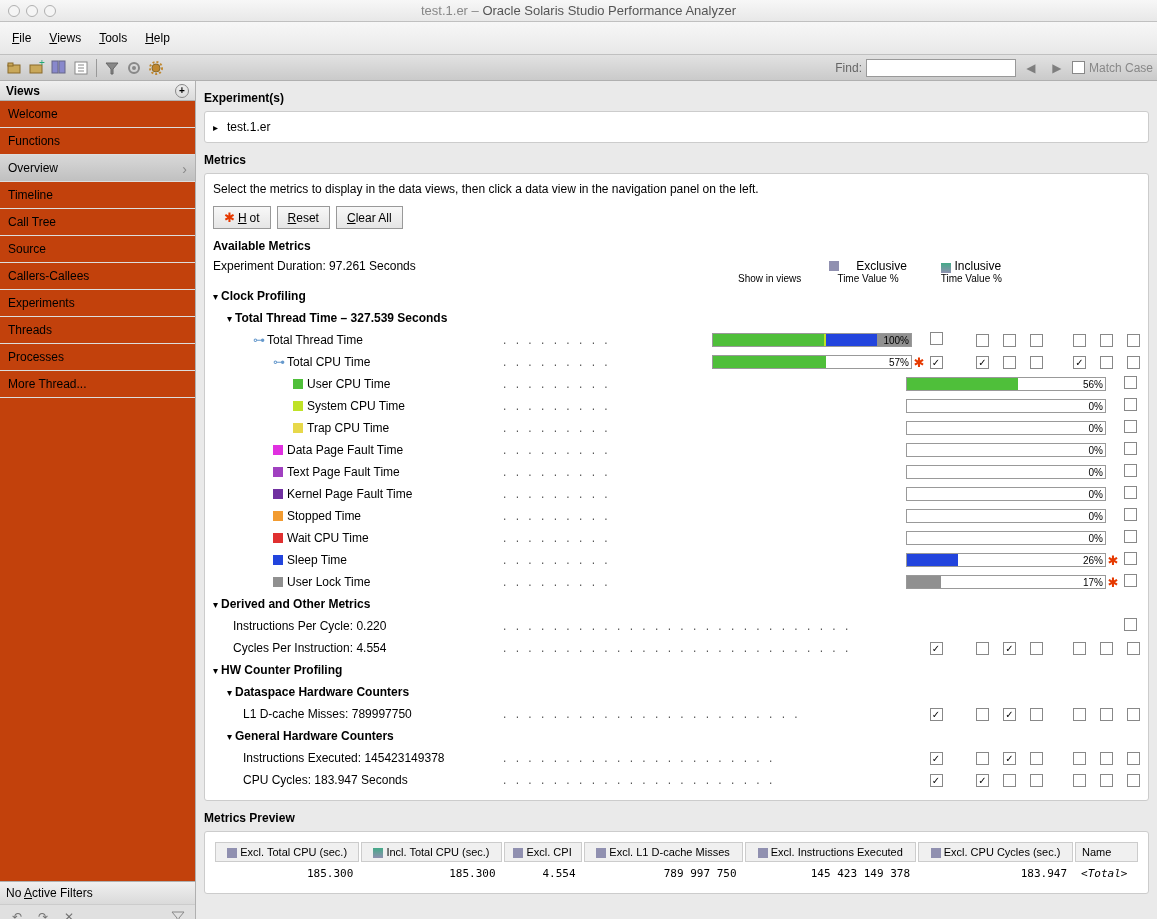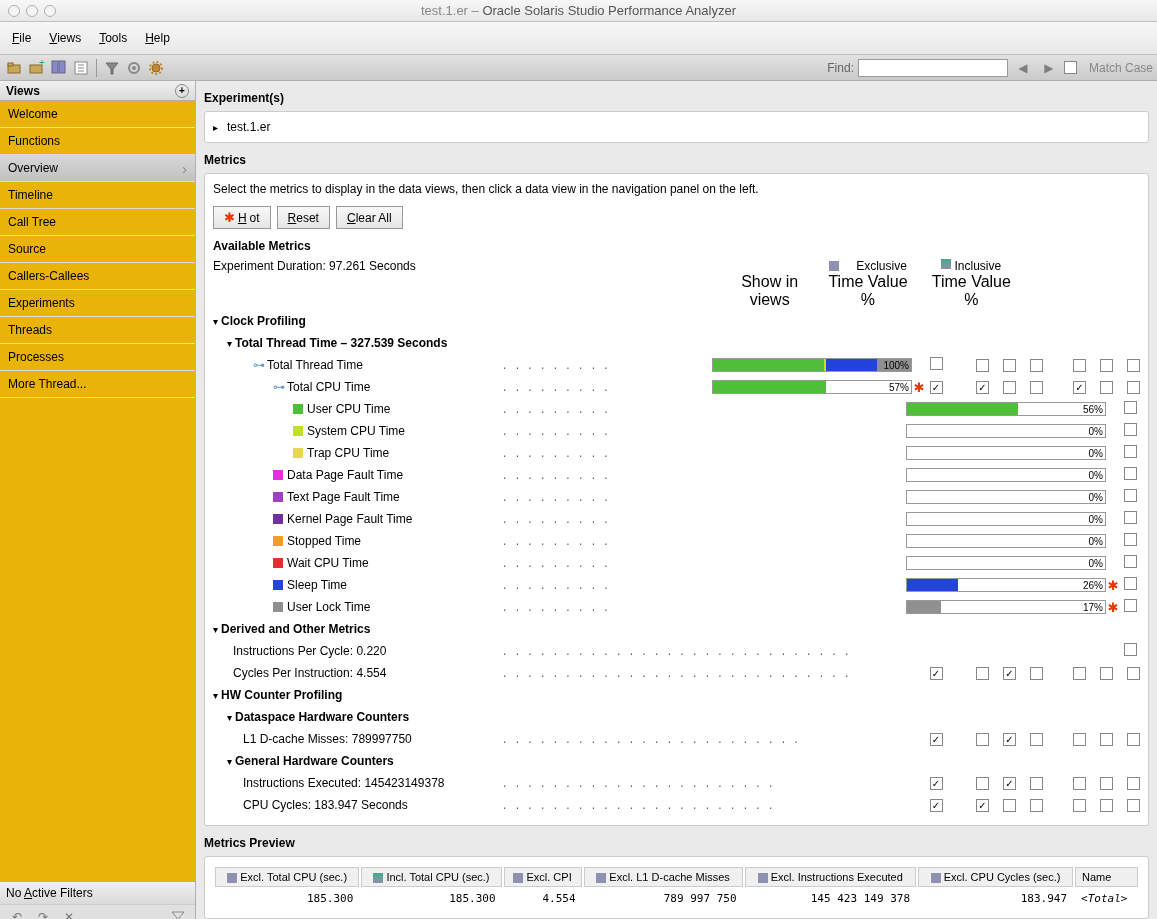--- a/index.html
+++ b/index.html
@@ -10,26 +10,26 @@
 .title-text { position: absolute; left: 0; right: 0; text-align: center; color: #888; font-size: 13px; }
 .title-bold { color: #555; }
 .menubar { height: 22px; background: linear-gradient(#f7f7f7, #e8e8e8); border-bottom: 1px solid #c0c0c0; display: flex; align-items: center; padding: 16px 4px; gap: 2px; }
 .menu-item { padding: 2px 8px; cursor: pointer; }
 .menu-item u { text-decoration: underline; }
 .toolbar { height: 26px; background: linear-gradient(#e2e2e2, #cacaca); border-bottom: 1px solid #b0b0b0; display: flex; align-items: center; padding: 0 4px; }
 .tb-icon { width: 18px; height: 18px; margin: 0 2px; display: inline-flex; align-items: center; justify-content: center; cursor: pointer; }
 .tb-sep { width: 1px; height: 18px; background: #999; margin: 0 4px; }
 .find-area { margin-left: auto; display: flex; align-items: center; gap: 4px; }
 .find-input { width: 150px; height: 18px; border: 1px solid #999; background: #fff; }
-.match-case { color: #888; display: flex; align-items: center; gap: 12px; }
+.match-case { color: #888; display: flex; align-items: center; gap: 4px; }
 .content-area { display: flex; height: calc(100% - 70px); }
 .sidebar { width: 196px; display: flex; flex-direction: column; border-right: 1px solid #b0b0b0; }
 .views-header { height: 20px; background: linear-gradient(#f0f0f0, #dadada); border-bottom: 1px solid #b0b0b0; display: flex; align-items: center; padding: 0 6px; font-weight: bold; }
 .plus-icon { margin-left: auto; width: 14px; height: 14px; border: 1px solid #888; border-radius: 50%; display: flex; align-items: center; justify-content: center; font-size: 10px; cursor: pointer; }
-.nav-list { background: #eab308; flex: 1; }
+.nav-list { background: #c2410c; flex: 1; }
 .nav-item { padding: 6px 8px; border-bottom: 1px solid #ddd; cursor: pointer; }
 .nav-item.active { background: linear-gradient(#d8d8d8, #c0c0c0); position: relative; }
 .nav-item.active::after { content: '›'; position: absolute; right: 8px; color: #888; font-size: 14px; }
 .filters-section { border-top: 1px solid #b0b0b0; background: #eaeaea; }
 .filters-header { padding: 4px 6px; font-weight: normal; background: linear-gradient(#f0f0f0, #dadada); border-bottom: 1px solid #ccc; }
 .filters-toolbar { padding: 3px 6px; display: flex; gap: 4px; background: #e0e0e0; border-bottom: 1px solid #ccc; }
 .filters-hint { padding: 6px; color: #888; font-size: 11px; line-height: 1.3; height: 80px; }
 .main { flex: 1; background: #eaeaea; padding: 10px 8px; overflow-y: auto; }
 .section-title { font-weight: bold; margin-bottom: 6px; }
 .panel { background: #fff; border: 1px solid #ccc; border-radius: 3px; padding: 8px; margin-bottom: 10px; }
@@ -49,21 +49,21 @@
 .bar-col { width: 200px; display: flex; align-items: center; gap: 4px; }
 .bar { height: 14px; border: 1px solid #999; background: #fff; position: relative; flex: 1; }
 .bar-fill { height: 100%; }
 .bar-pct { position: absolute; right: 2px; top: 0; font-size: 10px; line-height: 14px; }
 .hot-col { width: 14px; text-align: center; }
 .cb { width: 13px; height: 13px; border: 1px solid #888; background: #fff; display: inline-flex; align-items: center; justify-content: center; font-size: 10px; cursor: pointer; }
 .cb.checked::after { content: '✓'; }
 .cb-col { width: 20px; text-align: center; }
 .cb-group { display: flex; gap: 14px; margin-left: 30px; }
 .headers-row { display: flex; }
-.header-label { font-size: 16px; text-align: center; }
+.header-label { font-size: 10px; text-align: center; }
 .preview-table { width: 100%; }
 .preview-table th { background: #f0f0f0; border: 1px solid #ccc; padding: 3px 6px; font-size: 11px; font-weight: normal; text-align: center; }
 .preview-table td { padding: 3px 6px; font-family: monospace; font-size: 11px; text-align: right; }
 .th-icon { width: 10px; height: 10px; display: inline-block; vertical-align: middle; }
 .icon-excl { background: #9090b0; }
 .icon-incl { background: linear-gradient(#4a8, #9090b0); }
 </style>
 </head>
 <body>
 
@@ -198,21 +198,21 @@
         <div style="width:300px;text-align:center;display:flex;justify-content:space-around;align-items:flex-end">
           <div class="header-label" style="width:80px">Show in views</div>
           <div style="width:90px">
             <div style="display:flex;justify-content:center;gap:17px;align-items:center">
                 <span class="th-icon icon-excl"></span>
                 <span>Exclusive</span>
               </div>
             <div class="header-label">Time  Value  %</div>
           </div>
           <div style="width:90px">
-            <div style="display:flex;justify-content:center;gap:3px;align-items:flex-start">
+            <div style="display:flex;justify-content:center;gap:3px;align-items:flex-end">
                 <span class="th-icon icon-incl"></span>
                 <span>Inclusive</span>
               </div>
             <div class="header-label">Time  Value  %</div>
           </div>
         </div>
       </div>
 
       <div class="metrics-tree" id="metrics-tree">
           <div class="tree-row">

